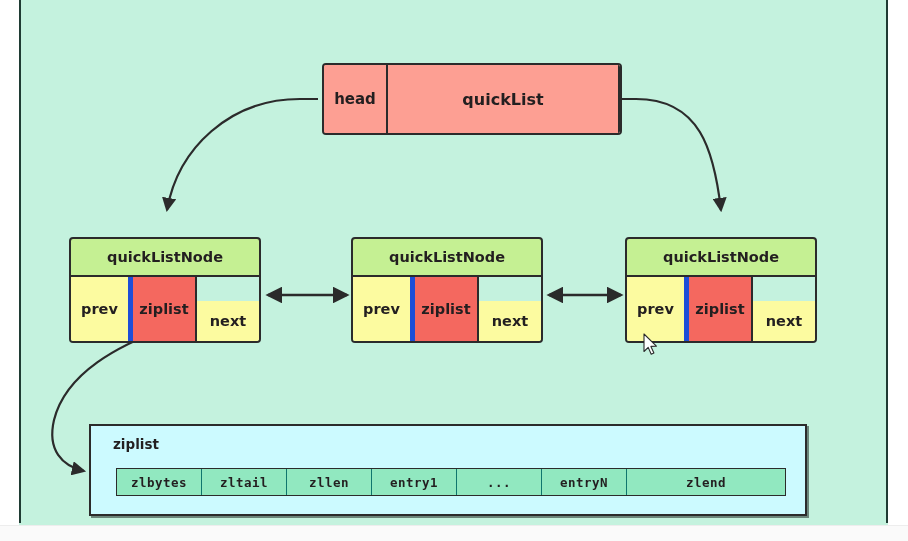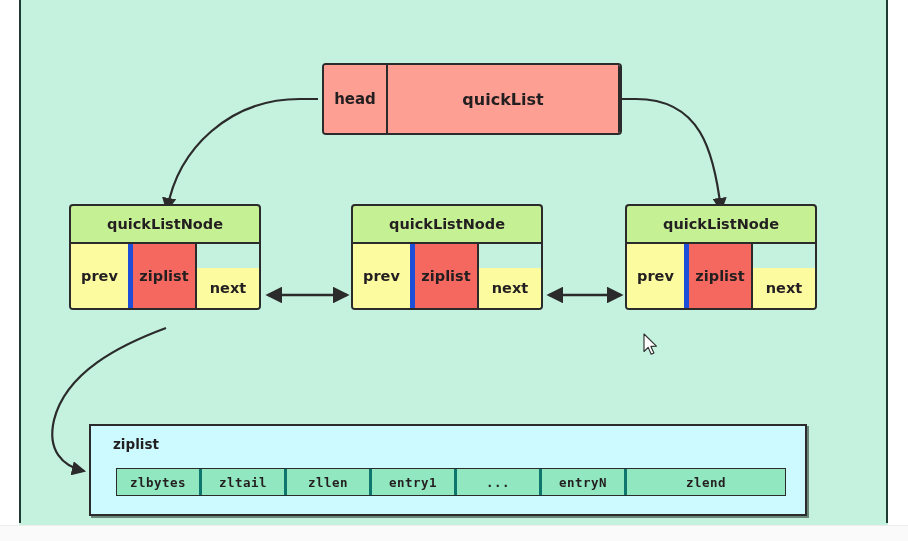--- a/index.html
+++ b/index.html
@@ -86,21 +86,21 @@
     box-sizing: border-box;
   }
   #quicklist .cell.head { width: 64px; border-right: 2px solid #2b2b2b; }
   #quicklist .cell.mid  { flex: 1 1 auto; border-right: 2px solid #2b2b2b; font-size: 16px; }
   #quicklist .cell.tail { width: 62px; }
 
   
   .node {
     position: absolute;
     width: 192px;
-    top: 204px;
+    top: 237px;
   }
   .node .title {
     height: 40px;
     background: #c5f093;
     border: 2px solid #2b2b2b;
     border-radius: 4px 4px 0 0;
     box-sizing: border-box;
     display: flex;
     align-items: center;
     justify-content: center;
@@ -164,21 +164,21 @@
     display: flex;
     border: 1px solid #2b2b2b;
     box-sizing: border-box;
     background: #91e8c0;
   }
   #ziplist-cells .zc {
     display: flex;
     align-items: center;
     justify-content: center;
     background: #91e8c0;
-    border-right: 3px solid #0f766e;
+    border-right: 1px solid #0f766e;
     font-family: "DejaVu Sans Mono", "Liberation Mono", monospace;
     font-size: 12.5px;
     font-weight: bold;
     color: #231f20;
     box-sizing: border-box;
     letter-spacing: 0.5px;
   }
   #ziplist-cells .zc:last-child { border-right: none; }
 
   

